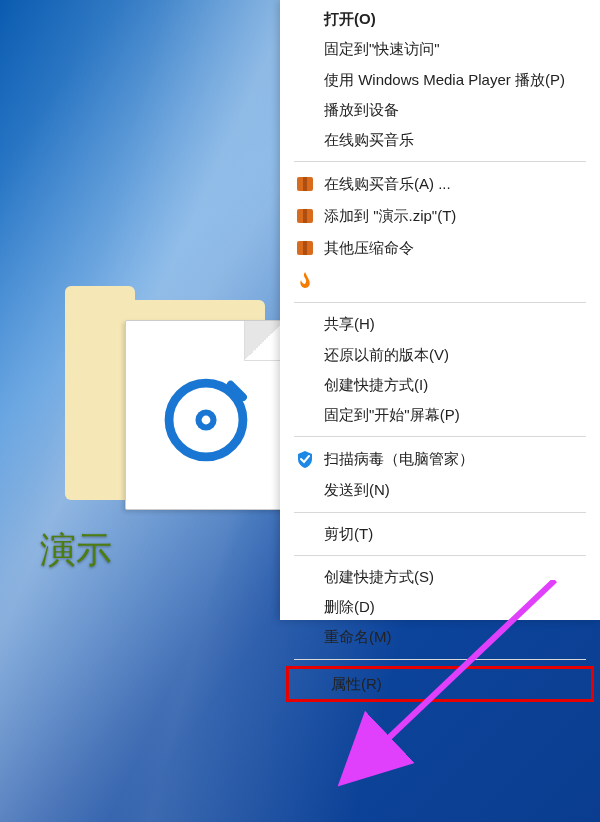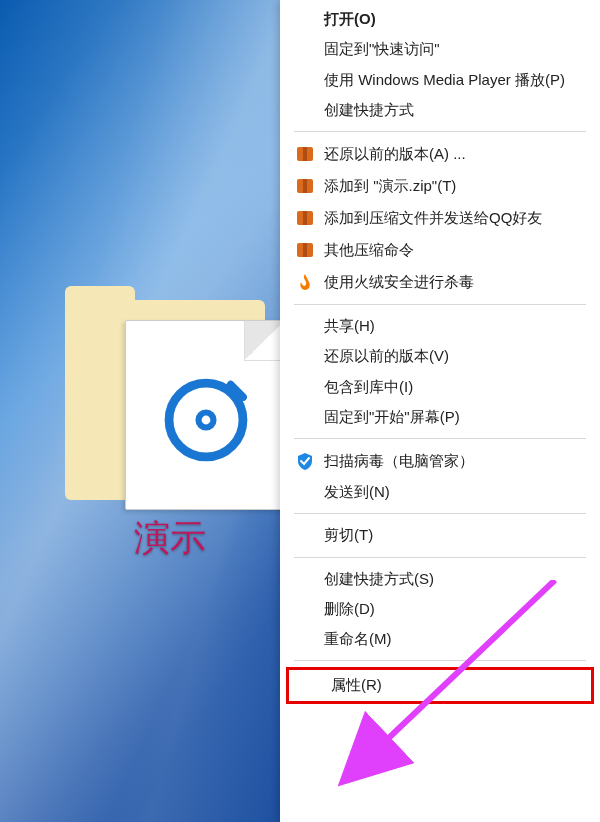--- a/index.html
+++ b/index.html
@@ -57,33 +57,33 @@
     width: 40px; height: 40px;
     background: linear-gradient(315deg, #fff 50%, #e6e6e6 50%);
     border-left: 1px solid #ddd;
     border-bottom: 1px solid #ddd;
   }
   .music-icon {
     position: absolute; left: 36px; top: 55px;
     width: 88px; height: 88px;
   }
   .folder-label {
-    margin-top: 4px;
-    color: #be185d;
+    margin-top: 16px;
+    color: #4d7c0f;
     font-size: 36px;
-    text-align: center;
+    text-align: left;
     text-shadow: 0 1px 3px rgba(0,0,0,.4);
   }
 
   
   .menu {
     position: absolute;
     right: 0; top: 0;
     width: 320px;
-    height: 822px;
+    height: 620px;
     background: #fff;
     font-size: 15px;
     color: #222;
     padding: 4px 0;
     box-shadow: -2px 0 8px rgba(0,0,0,.2);
   }
   .menu-item {
     display: flex;
     align-items: center;
     padding: 5px 14px 5px 14px;
@@ -161,81 +161,75 @@
   <div class="menu-item">
       <span class="spacer"></span>
       <span>固定到"快速访问"</span>
     </div>
   <div class="menu-item">
       <span class="spacer"></span>
       <span>使用 Windows Media Player 播放(P)</span>
     </div>
   <div class="menu-item">
       <span class="spacer"></span>
-      <span>创建快捷方式</span>
+      <span>播放到设备</span>
+    </div>
+  <div class="menu-item">
+      <span class="spacer"></span>
+      <span>在线购买音乐</span>
     </div>
   <div class="sep"></div>
 
   <div class="menu-item">
     <span class="icon">
       <svg viewBox="0 0 20 20" width="20" height="20">
           <rect x="2" y="3" width="16" height="14" rx="2" fill="#d96b1f"></rect>
           <rect x="8" y="3" width="4" height="14" fill="#b04e12"></rect>
         </svg>
     </span>
-    <span>还原以前的版本(A) ...</span>
+    <span>在线购买音乐(A) ...</span>
   </div>
   <div class="menu-item">
     <span class="icon">
       <svg viewBox="0 0 20 20" width="20" height="20">
           <rect x="2" y="3" width="16" height="14" rx="2" fill="#d96b1f"></rect>
           <rect x="8" y="3" width="4" height="14" fill="#b04e12"></rect>
         </svg>
     </span>
     <span>添加到 "演示.zip"(T)</span>
   </div>
   <div class="menu-item">
     <span class="icon">
       <svg viewBox="0 0 20 20" width="20" height="20">
           <rect x="2" y="3" width="16" height="14" rx="2" fill="#d96b1f"></rect>
           <rect x="8" y="3" width="4" height="14" fill="#b04e12"></rect>
         </svg>
     </span>
-    <span>添加到压缩文件并发送给QQ好友</span>
-  </div>
-  <div class="menu-item">
-    <span class="icon">
-      <svg viewBox="0 0 20 20" width="20" height="20">
-          <rect x="2" y="3" width="16" height="14" rx="2" fill="#d96b1f"></rect>
-          <rect x="8" y="3" width="4" height="14" fill="#b04e12"></rect>
-        </svg>
-    </span>
     <span>其他压缩命令</span>
   </div>
   <div class="menu-item">
     <span class="icon">
       <svg viewBox="0 0 20 20" width="20" height="20">
           <path d="M10 2 C6 8 14 8 10 14 C7 14 6 10 6 10 C4 14 7 18 10 18 C14 18 16 14 14 10 C13 8 12 6 10 2Z" fill="#f57c00"></path>
         </svg>
     </span>
-    <span>使用火绒安全进行杀毒</span>
   </div>
   <div class="sep"></div>
 
   <div class="menu-item">
       <span class="spacer"></span>
       <span>共享(H)</span>
     </div>
   <div class="menu-item">
       <span class="spacer"></span>
       <span>还原以前的版本(V)</span>
     </div>
   <div class="menu-item">
       <span class="spacer"></span>
-      <span>包含到库中(I)</span>
+      <span>创建快捷方式(I)</span>
     </div>
   <div class="menu-item">
       <span class="spacer"></span>
       <span>固定到"开始"屏幕(P)</span>
     </div>
   <div class="sep"></div>
 
   <div class="menu-item">
     <span class="icon">
       <svg viewBox="0 0 20 20" width="20" height="20">

